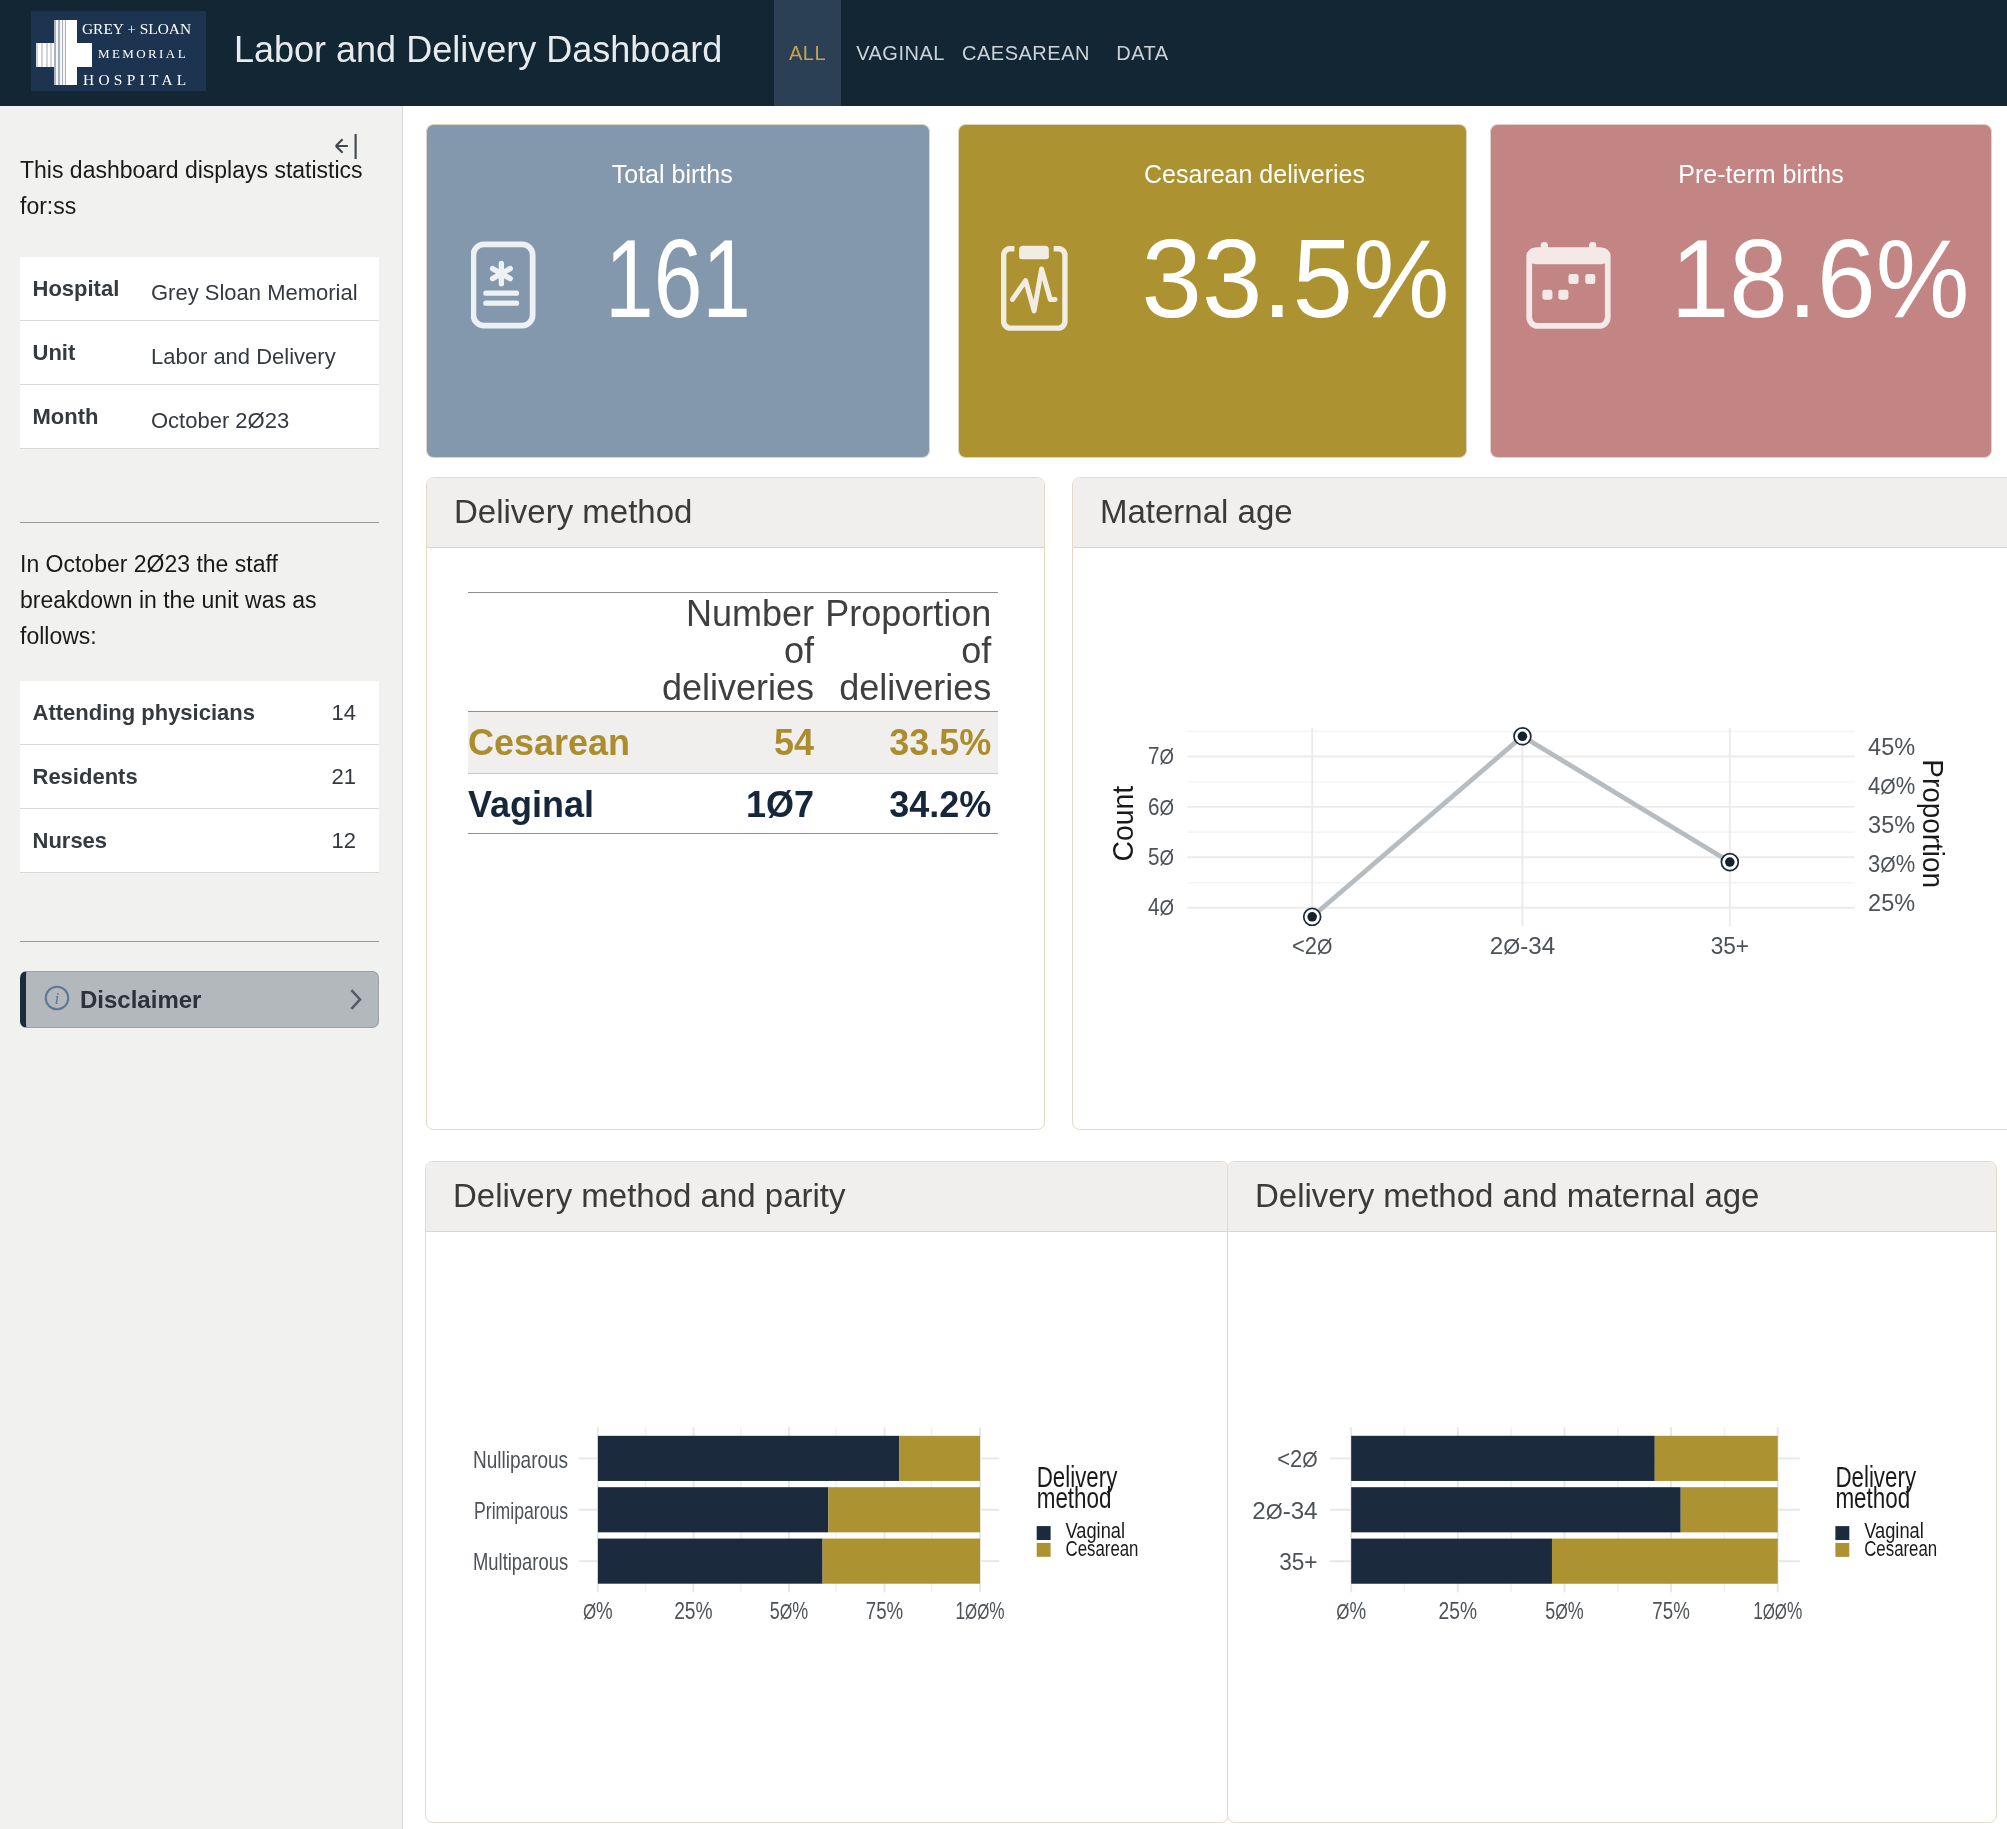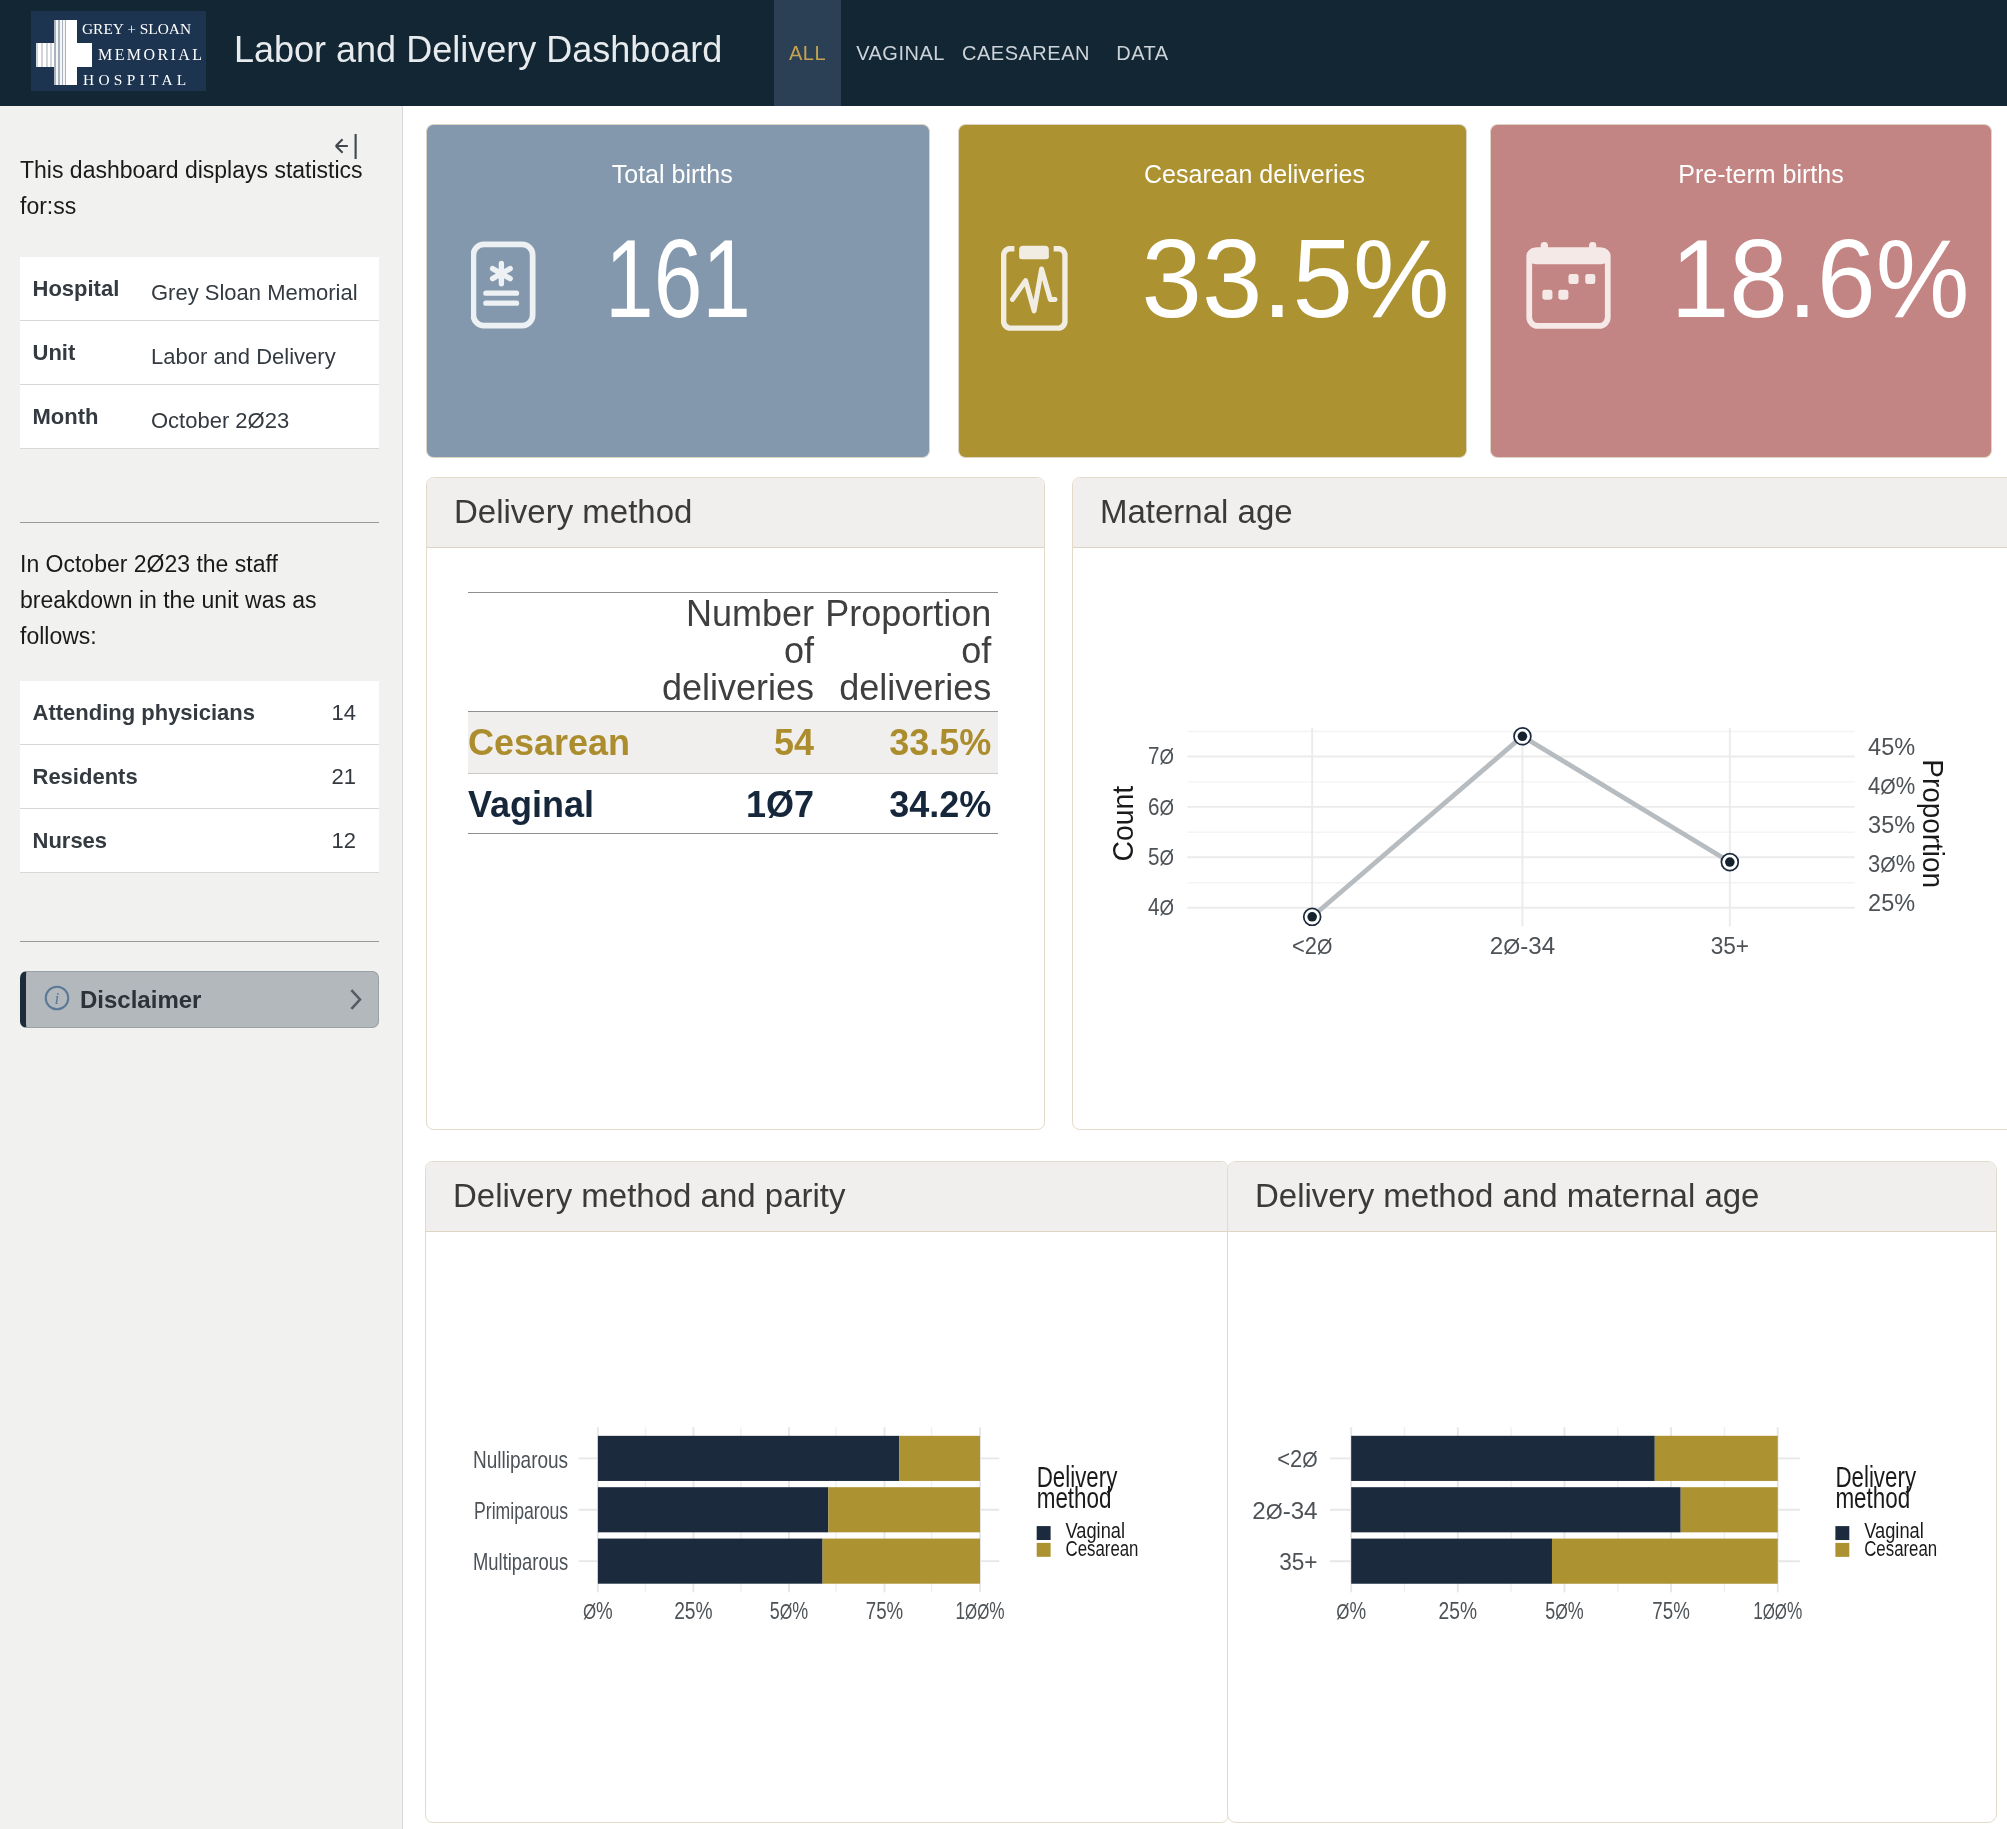--- a/index.html
+++ b/index.html
@@ -13,21 +13,21 @@
   #logo { left:31px; top:10.6px; width:175px; height:80px; background:#1d3450; overflow:hidden; }
   #logo .crossv { position:absolute; left:23px; top:9.6px; width:23px; height:65px; background:#fff; }
   #logo .crossh { position:absolute; left:4.8px; top:32px; width:56px; height:24px; background:#fff; }
   #logo .stripes2 { position:absolute; left:23px; top:9.6px; width:11.5px; height:65px;
      background:repeating-linear-gradient(90deg,#aab3bd 0 1.9px,#f5f6f8 1.9px 3.8px); }
   #logo .stripes3 { position:absolute; left:4.8px; top:32px; width:18px; height:24px;
      background:repeating-linear-gradient(90deg,#cfd5da 0 1.9px,#fff 1.9px 4.8px); }
   .logotxt { color:#fff; font-family:"Liberation Serif", serif; position:absolute;
      white-space:nowrap; }
   .lt1 { left:51px; top:9.6px; font-size:15.4px; letter-spacing:0px; }
-  .lt2 { left:67px; top:35px; font-size:16px; letter-spacing:2.4px; }
+  .lt2 { left:67px; top:35px; font-size:13px; letter-spacing:2.4px; }
   .lt3 { left:52px; top:60px; font-size:15.4px; letter-spacing:4.3px; }
   #navtitle { left:234px; top:0; height:106px; line-height:100px; color:#e7ebee;
      font-size:36px; font-weight:500; }
   .navtab { top:0; height:106px; line-height:106px; font-size:20px; font-weight:500;
      letter-spacing:0.5px; color:#ccd3d9; text-align:center; }
   #tab-all { left:774px; width:67px; background:#2b4055; color:#c5a351; }
   #tab-vag { left:842px; width:117px; }
   #tab-cae { left:959px; width:134px; }
   #tab-dat { left:1101px; width:83px; }
 
@@ -74,21 +74,21 @@
   #vb3 .vicon { left:35px; }
 
   
   .card { background:#fff; border:1px solid #e3dbc9; border-radius:7.7px; }
   .cardhead { position:absolute; left:0; top:0; right:0; height:70px; background:#f0efed;
      border-bottom:1px solid #ddd5c3; border-radius:7.7px 7.7px 0 0;
      font-size:33px; color:#3a3a3a; line-height:68px; padding-left:27px; }
   #card1 { left:426px; top:477px; width:619px; height:653px; }
   #card2 { left:1072px; top:477px; width:961px; height:653px; }
   #card3 { left:425px; top:1161px; width:804px; height:662px; }
-  #card4 { left:1227px; top:1161px; width:770px; height:662px;border-radius:9px; }
+  #card4 { left:1227px; top:1161px; width:770px; height:662px; }
 
   
   #dmtable { position:absolute; left:41px; top:114px; width:530px; font-size:36px; color:#3f3f3f; }
   #dmtable .thead { border-top:1.9px solid #8f8f8f; border-bottom:1px solid #8f8f8f; }
   #dmtable .hrow { display:flex; padding:1.9px 0 4.8px 0; line-height:37px; }
   #dmtable .c1 { width:183px; }
   #dmtable .c2 { width:163px; text-align:right; }
   #dmtable .c3 { width:184px; text-align:right; padding-right:6.7px; }
   #dmtable .drow { display:flex; height:61px; line-height:61px; font-weight:700; }
   #dmtable .rowc { color:#ab8d2d; background:#f0efee; }

